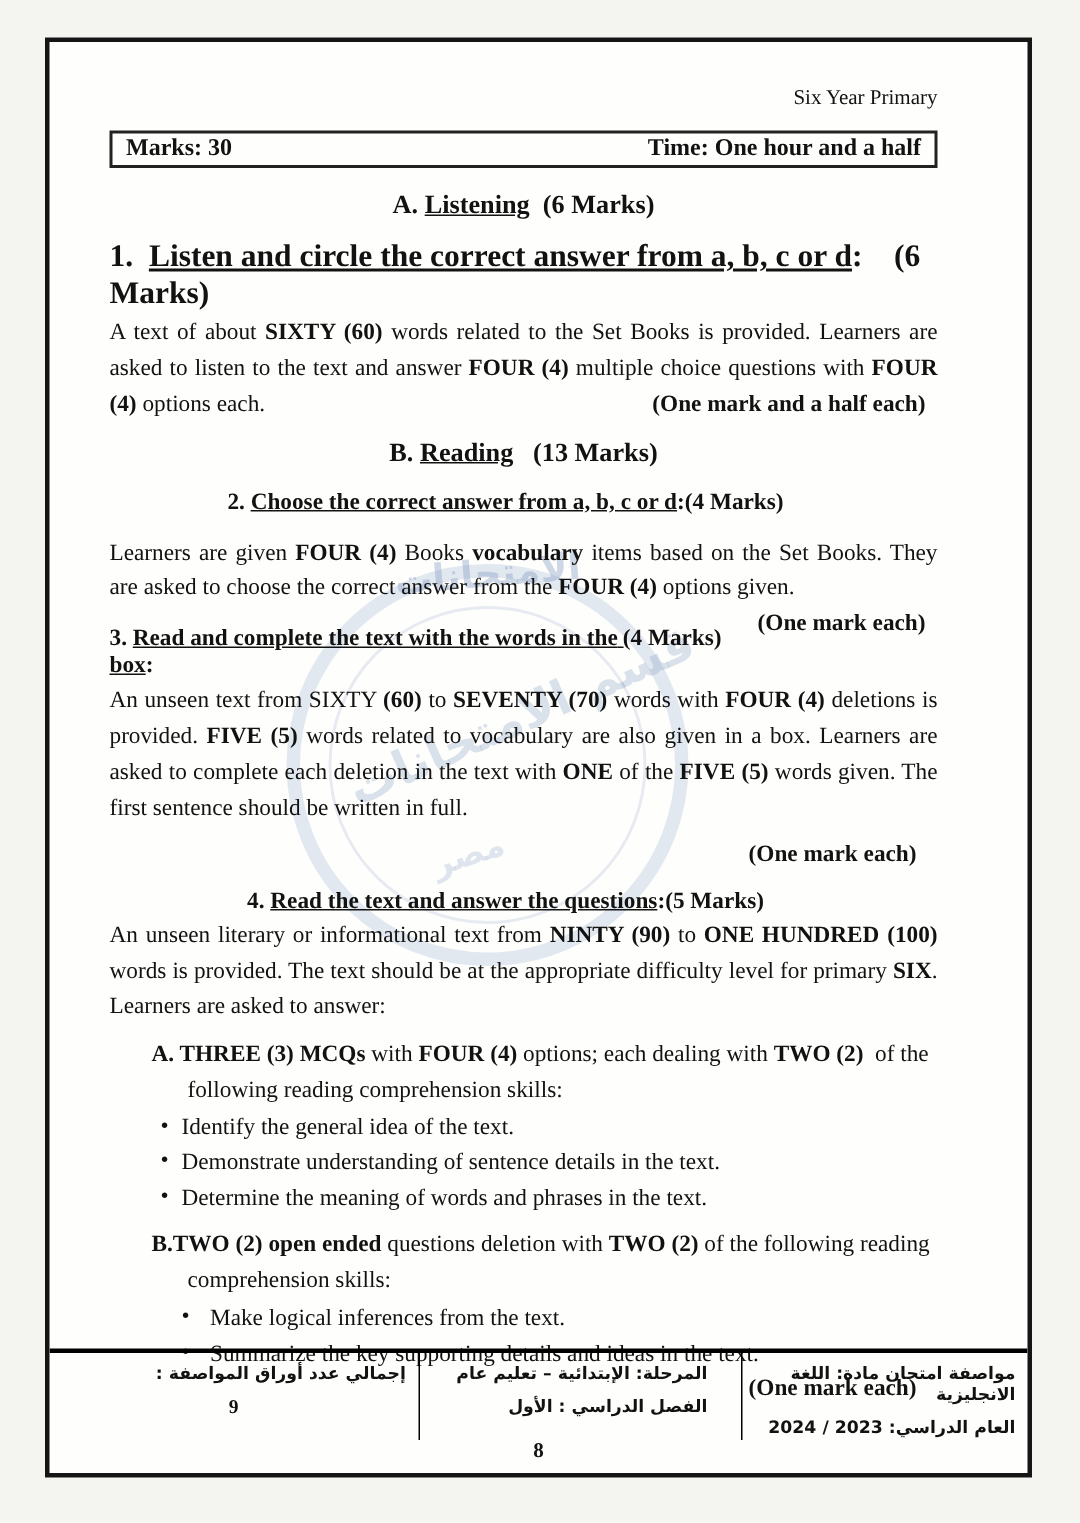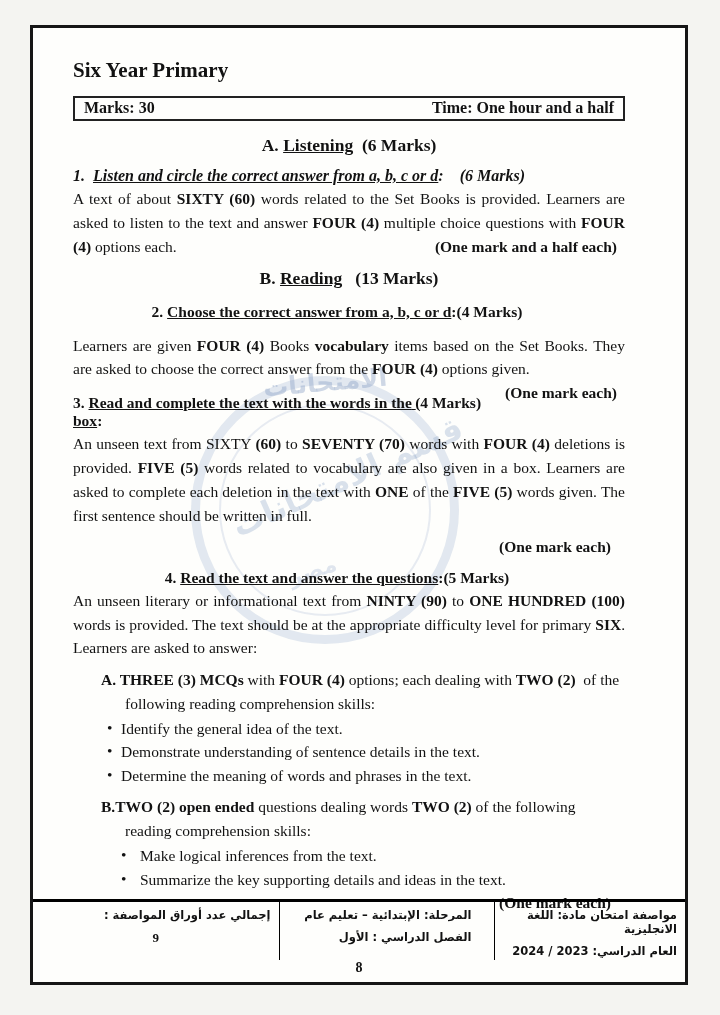--- a/index.html
+++ b/index.html
@@ -29,29 +29,29 @@
   .wm-ring2 {
     position:absolute; left:186px; top:376px; width:212px; height:212px;
     border:2px solid rgba(148,170,203,0.22); border-radius:50%;
   }
   .wm-t { position:absolute; font-family:"DejaVu Sans", sans-serif; font-weight:bold; color:rgba(134,158,196,0.40); }
   .wm-t1 { left:230px; top:340px; font-size:25px; transform:rotate(-5deg); }
   .wm-t2 { left:190px; top:430px; font-size:32px; transform:rotate(-24deg); color:rgba(134,158,196,0.30); }
   .wm-t3 { left:255px; top:530px; font-size:22px; transform:rotate(-18deg); color:rgba(134,158,196,0.26); }
   
   .content { position:relative; z-index:1; padding: 0 60px 0 40px; }
-  .title { margin-top:30px; text-align:left; font-size:21px; font-weight:bold; }
+  .title { margin-top:30px; text-align:right; font-size:14px; font-weight:normal; }
   .marks-box {
     margin-top:13px; border:2px solid #222;
     display:flex; justify-content:space-between;
     font-weight:bold; font-size:16px; padding:1px 9px 2px;text-align:right;
   }
   .sec-head { text-align:center; font-size:17.5px; font-weight:bold; margin-top:14px; }
   .sec-head-b { margin-top:9px; margin-bottom:14px; }
-  .qline { margin-top:11px; font-size:16px; font-weight:bold;font-style:italic; }
+  .qline { margin-top:11px; font-size:21px; font-weight:bold; }
   .qrow { display:flex; justify-content:center; font-size:15.5px; font-weight:bold; margin-top:13px; }
   .qmarks { white-space:pre; padding-right:24px; }
   p.body { font-size:15.5px; line-height:1.54; text-align:justify; margin-top:2px; }
   p.body.gap { margin-top:13px; }
   .sg { white-space:pre-wrap; }
   .b { font-weight:bold; }
   .u { text-decoration:underline; }
   .fr { float:right; font-weight:bold; padding-right:8px; white-space:pre; }
   .mark-right { text-align:right; font-weight:bold; font-size:15.5px; padding-right:14px; margin-top:10px; }
   .mark-right.tight { margin-top:3px; }
@@ -126,21 +126,21 @@
     </div>
     <p class="body"><span class="sg">An unseen literary or informational text from </span><span class="sg b">NINTY (90)</span><span class="sg"> to </span><span class="sg b">ONE HUNDRED (100)</span><span class="sg"> words is provided. The text should be at the appropriate difficulty level for primary </span><span class="sg b">SIX</span><span class="sg">. Learners are asked to answer:</span></p>
 
     <div class="part"><span class="sg b">A. THREE (3) MCQs</span><span class="sg"> with </span><span class="sg b">FOUR (4)</span><span class="sg"> options; each dealing with </span><span class="sg b">TWO (2)</span><span class="sg">  of the following reading comprehension skills:</span></div>
     <ul class="bullets">
       <li>Identify the general idea of the text.</li>
       <li>Demonstrate understanding of sentence details in the text.</li>
       <li>Determine the meaning of words and phrases in the text.</li>
     </ul>
 
-    <div class="part"><span class="sg b">B.TWO (2) open ended</span><span class="sg"> questions dealing words </span><span class="sg b">TWO (2)</span><span class="sg"> of the following reading comprehension skills:</span></div>
+    <div class="part"><span class="sg b">B.TWO (2) open ended</span><span class="sg"> questions deletion with </span><span class="sg b">TWO (2)</span><span class="sg"> of the following reading comprehension skills:</span></div>
     <ul class="bullets deep">
       <li>Make logical inferences from the text.</li>
       <li>Summarize the key supporting details and ideas in the text.</li>
     </ul>
     <div class="mark-right tight">(One mark each)</div>
 
   </div>
 
   <div class="footer">
     <div class="footer-row">

